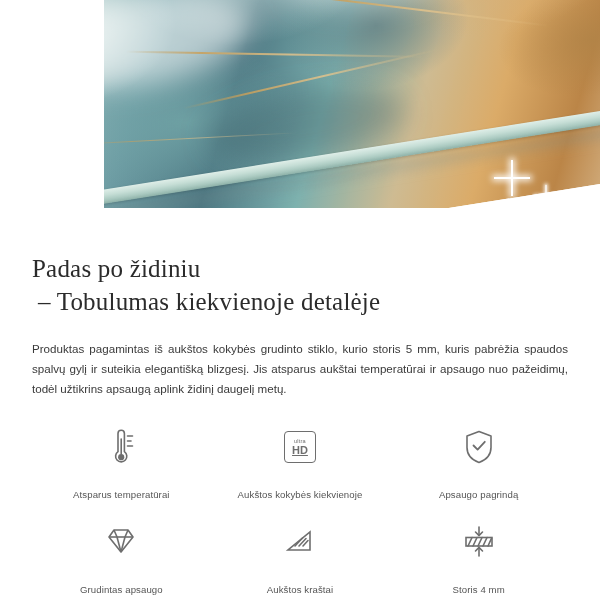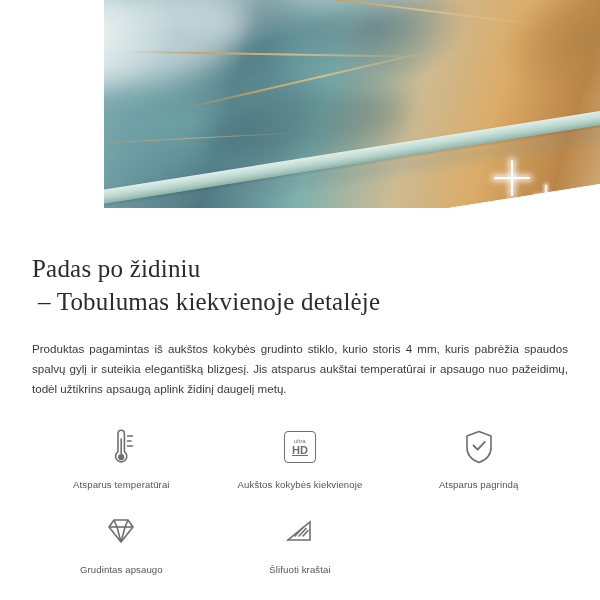--- a/index.html
+++ b/index.html
@@ -163,21 +163,21 @@
     align-items: center;
     text-align: center;
   }
   .feature .glyph {
     height: 44px;
     display: flex;
     align-items: center;
     justify-content: center;
   }
   .feature .caption {
-    margin-top: 10px;
+    margin-top: 20px;
     font-size: 9.6px;
     color: #555555;
     letter-spacing: .1px;
   }
   .ultrahd {
     width: 30px;
     height: 30px;
     border: 1.6px solid #6e6e6e;
     border-radius: 4px;
     display: flex;
@@ -225,21 +225,21 @@
     <div class="sparkle sp2"></div>
   </div>
 
   <div class="content">
 
     <h1 class="headline">
       <span>Padas po židiniu</span>
       <span class="l2">– Tobulumas kiekvienoje detalėje</span>
     </h1>
 
-    <p class="paragraph">Produktas pagamintas iš aukštos kokybės grudinto stiklo, kurio storis 4 mm, kuris pabrėžia spaudos spalvų gylį ir suteikia elegantišką blizgesį. Jis atsparus aukštai temperatūrai ir apsaugo nuo pažeidimų, todėl užtikrins apsaugą aplink židinį daugelį metų.</p>
+    <p class="paragraph">Produktas pagamintas iš aukštos kokybės grudinto stiklo, kurio storis 5 mm, kuris pabrėžia spaudos spalvų gylį ir suteikia elegantišką blizgesį. Jis atsparus aukštai temperatūrai ir apsaugo nuo pažeidimų, todėl užtikrins apsaugą aplink židinį daugelį metų.</p>
 
     <div class="features">
 
       <div class="feature">
         <div class="glyph">
           <svg width="36" height="40" viewBox="0 0 36 40">
             <g fill="none" stroke="#6e6e6e" stroke-width="1.6" stroke-linecap="round">
               <path d="M15 6.5a3.2 3.2 0 0 1 6.4 0v18.2a5.6 5.6 0 1 1-6.4 0z"></path>
               <line x1="18.2" y1="12" x2="18.2" y2="27"></line>
               <line x1="24.5" y1="9" x2="29.5" y2="9"></line>
@@ -262,21 +262,21 @@
         <div class="caption">Aukštos kokybės kiekvienoje</div>
       </div>
 
       <div class="feature">
         <div class="glyph">
           <svg width="36" height="40" viewBox="0 0 36 40">
             <path d="M18 4.5 L30 9 v11.5 c0 7.5 -5.4 12.6 -12 15 c-6.6 -2.4 -12 -7.5 -12 -15 V9 z" fill="none" stroke="#6e6e6e" stroke-width="1.6" stroke-linejoin="round"></path>
             <polyline points="12.5,18.5 16.6,22.6 23.8,14.8" fill="none" stroke="#6e6e6e" stroke-width="1.8" stroke-linecap="round" stroke-linejoin="round"></polyline>
           </svg>
         </div>
-        <div class="caption">Atsparus pagrindą</div>
+        <div class="caption">Apsaugo pagrindą</div>
       </div>
 
       <div class="feature">
         <div class="glyph">
           <svg width="40" height="36" viewBox="0 0 40 36">
             <g fill="none" stroke="#6e6e6e" stroke-width="1.6" stroke-linejoin="round">
               <path d="M8 13 L13 6 h14 l5 7 -12 15 z"></path>
               <line x1="8" y1="13" x2="32" y2="13"></line>
               <line x1="13" y1="6" x2="16" y2="13"></line>
               <line x1="27" y1="6" x2="24" y2="13"></line>
@@ -292,19 +292,38 @@
         <div class="glyph">
           <svg width="40" height="34" viewBox="0 0 40 34">
             <g fill="none" stroke="#6e6e6e" stroke-width="1.6" stroke-linecap="round">
               <path d="M8 25 L30 25 L30 7 z"></path>
               <line x1="15" y1="21" x2="22.5" y2="13"></line>
               <line x1="19" y1="21" x2="26" y2="13.5"></line>
               <line x1="23" y1="21" x2="28" y2="15.5"></line>
             </g>
           </svg>
         </div>
-        <div class="caption">Šlifuoti kraštai</div>
-      </div>
-
+        <div class="caption">Aukštos kraštai</div>
+      </div>
+
+      <div class="feature">
+        <div class="glyph">
+          <svg width="40" height="38" viewBox="0 0 40 38">
+            <g fill="none" stroke="#6e6e6e" stroke-width="1.6" stroke-linecap="round">
+              <line x1="20" y1="4" x2="20" y2="12"></line>
+              <polyline points="16.5,9 20,12.6 23.5,9"></polyline>
+              <line x1="20" y1="33" x2="20" y2="25"></line>
+              <polyline points="16.5,28 20,24.4 23.5,28"></polyline>
+              <rect x="7" y="14.5" width="26" height="8.5"></rect>
+              <line x1="9" y1="23" x2="13" y2="14.5"></line>
+              <line x1="14" y1="23" x2="18" y2="14.5"></line>
+              <line x1="19" y1="23" x2="23" y2="14.5"></line>
+              <line x1="24" y1="23" x2="28" y2="14.5"></line>
+              <line x1="29" y1="23" x2="32.6" y2="15.2"></line>
+            </g>
+          </svg>
+        </div>
+        <div class="caption">Storis 4 mm</div>
+      </div>
 
     </div>
   </div>
 </div>
 
 </body></html>

